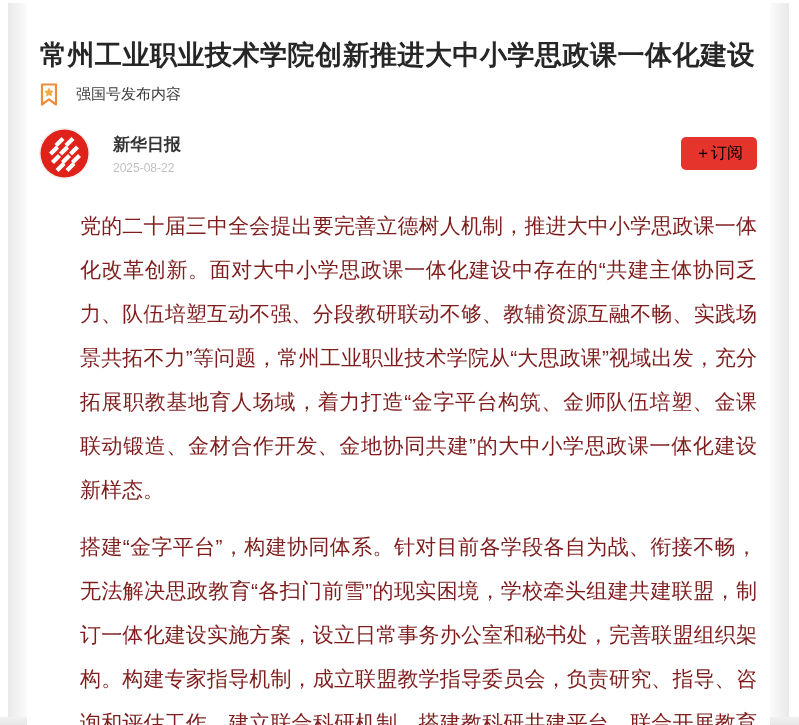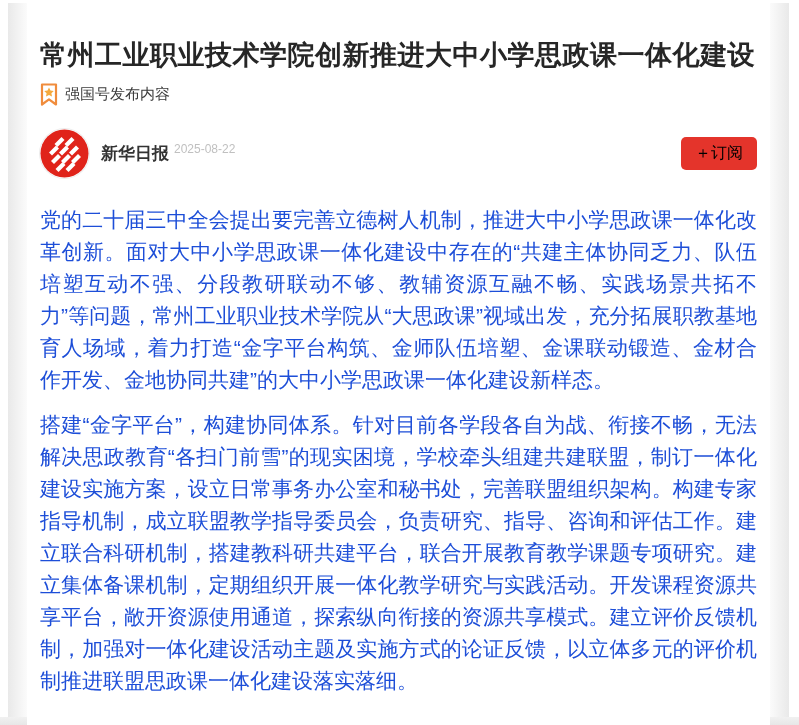--- a/index.html
+++ b/index.html
@@ -25,50 +25,51 @@
     background: #ffffff; z-index: 1;
     padding: 22px 13px 0 13px;
     overflow: hidden;
   }
   h1.title {
     font-size: 27px; line-height: 34px; font-weight: 700;
     color: #262626; letter-spacing: 0.5px;
   }
   .badge-row {
     margin-top: 10px; height: 24px;
-    display: flex; align-items: center; gap: 7px;
+    display: flex; align-items: center; gap: 18px;
   }
   .badge-row .label { font-size: 15px; color: #3a3a3a; }
   .publisher-row {
     margin-top: 23px; height: 49px;
     display: flex; align-items: center;
   }
   .avatar {
     width: 49px; height: 49px; border-radius: 50%;
     box-shadow: 0 0 0 1px #ededed;
     flex: 0 0 auto; cursor: pointer;
   }
-  .pub-meta { margin-left: 12px; display: flex; flex-direction: row; gap: 5px; }
+  .pub-meta { margin-left: 24px; display: flex; flex-direction: column; gap: 5px; }
   .pub-name { font-size: 17px; font-weight: 700; color: #333333; cursor: pointer; }
   .pub-date { font-size: 12px; color: #c0c0c0; }
   .subscribe-btn {
     margin-left: auto;
     height: 33px; padding: 0 14px;
     border: none; border-radius: 5px;
     color: #000000; font-size: 16px;
     font-family: inherit;
     display: flex; align-items: center; justify-content: center;
     cursor: pointer;
   }
   .article { margin-top: 26px; }
   .article p {
-    font-size: 21px; line-height: 32px; color: #1d4ed8;
+    font-size: 21px; line-height: 44px; color: #7f1d1d;
     text-align: justify;
     letter-spacing: 0;
     word-break: break-all;
+    margin-left: 40px;
   }
   .article p + p { margin-top: 13px; }
 </style>
 </head>
 <body>
 
 <div class="gutter left"></div>
 <div class="gutter right"></div>
 <div class="bottom-strip"></div>
 

